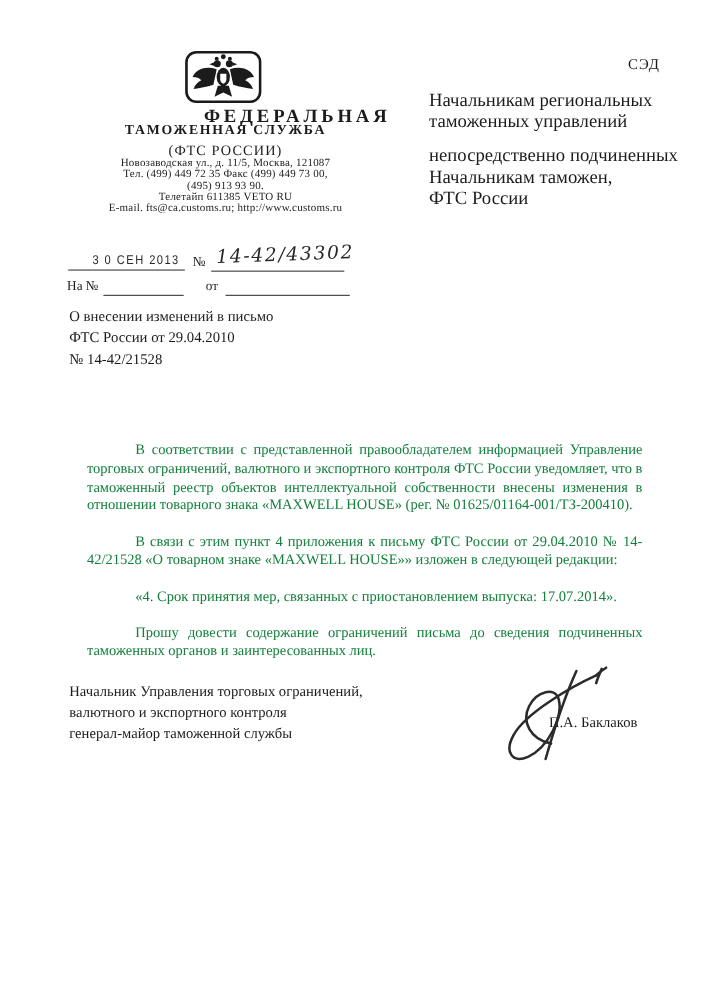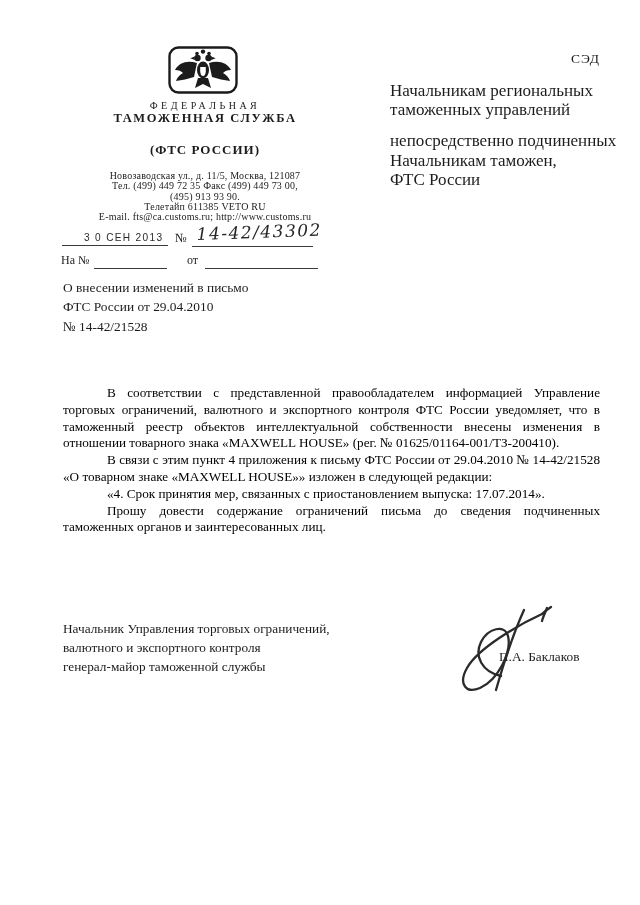--- a/index.html
+++ b/index.html
@@ -7,24 +7,24 @@
     width:640px;height:905px;position:relative;
     background:#ffffff;
     font-family:"Liberation Serif", serif;
     color:#1c1c1c;
     overflow:hidden;
   }
   .abs{position:absolute;}
 
   
   .letterhead{left:55px;top:99px;width:300px;text-align:center;}
-  .org1{font-weight:normal;font-size:10px;line-height:13px;letter-spacing:3.5px;}
+  .org1{font-weight:bold;font-size:17px;line-height:13px;letter-spacing:3.5px;text-align:right;}
   .org2{font-weight:bold;font-size:12.5px;line-height:13px;letter-spacing:1.6px;margin-top:0px;}
-  .org3{font-weight:bold;font-size:13px;line-height:14px;letter-spacing:1px;margin-top:18px;}
-  .address{margin-top:14px;font-size:10px;line-height:10.3px;letter-spacing:0.2px;color:#222;}
+  .org3{font-weight:normal;font-size:13px;line-height:14px;letter-spacing:1px;margin-top:5px;}
+  .address{font-size:10px;line-height:10.3px;letter-spacing:0.2px;color:#222;}
   .emblem{left:168px;top:46px;width:70px;height:48px;}
 
   
   .sed{left:571px;top:51px;font-size:13.5px;letter-spacing:1px;}
   .recipients{left:390px;top:81px;width:235px;font-size:17px;line-height:19.2px;}
   .recipients .group{margin:0 0 12px 0;}
 
   
   .stamp-date{
     left:84px;top:231px;
@@ -46,22 +46,22 @@
   .rule-na{left:94px;top:268px;width:73px;}
   .ot-label{left:187px;top:253px;font-size:12px;}
   .rule-ot{left:205px;top:268px;width:113px;}
 
   
   .subject{left:63px;top:278px;width:250px;font-size:13.4px;line-height:19.4px;}
 
   
   .body-text{left:63px;top:385px;width:537px;}
   .body-text p{
-    margin:0;text-align:justify;text-indent:44px;
-    font-size:13.2px;line-height:16.8px;color:#000000;
+    margin:16px;text-align:justify;text-indent:44px;
+    font-size:13.2px;line-height:16.8px;color:#15803d;
   }
 
   
   .sig-titles{left:63px;top:620px;width:340px;font-size:13.3px;line-height:18.8px;}
   .sig-name{left:499px;top:649px;font-size:13.3px;white-space:nowrap;}
   .sig-mark{left:452px;top:604px;width:104px;height:90px;pointer-events:none;}
 </style>
 </head>
 <body>
 

